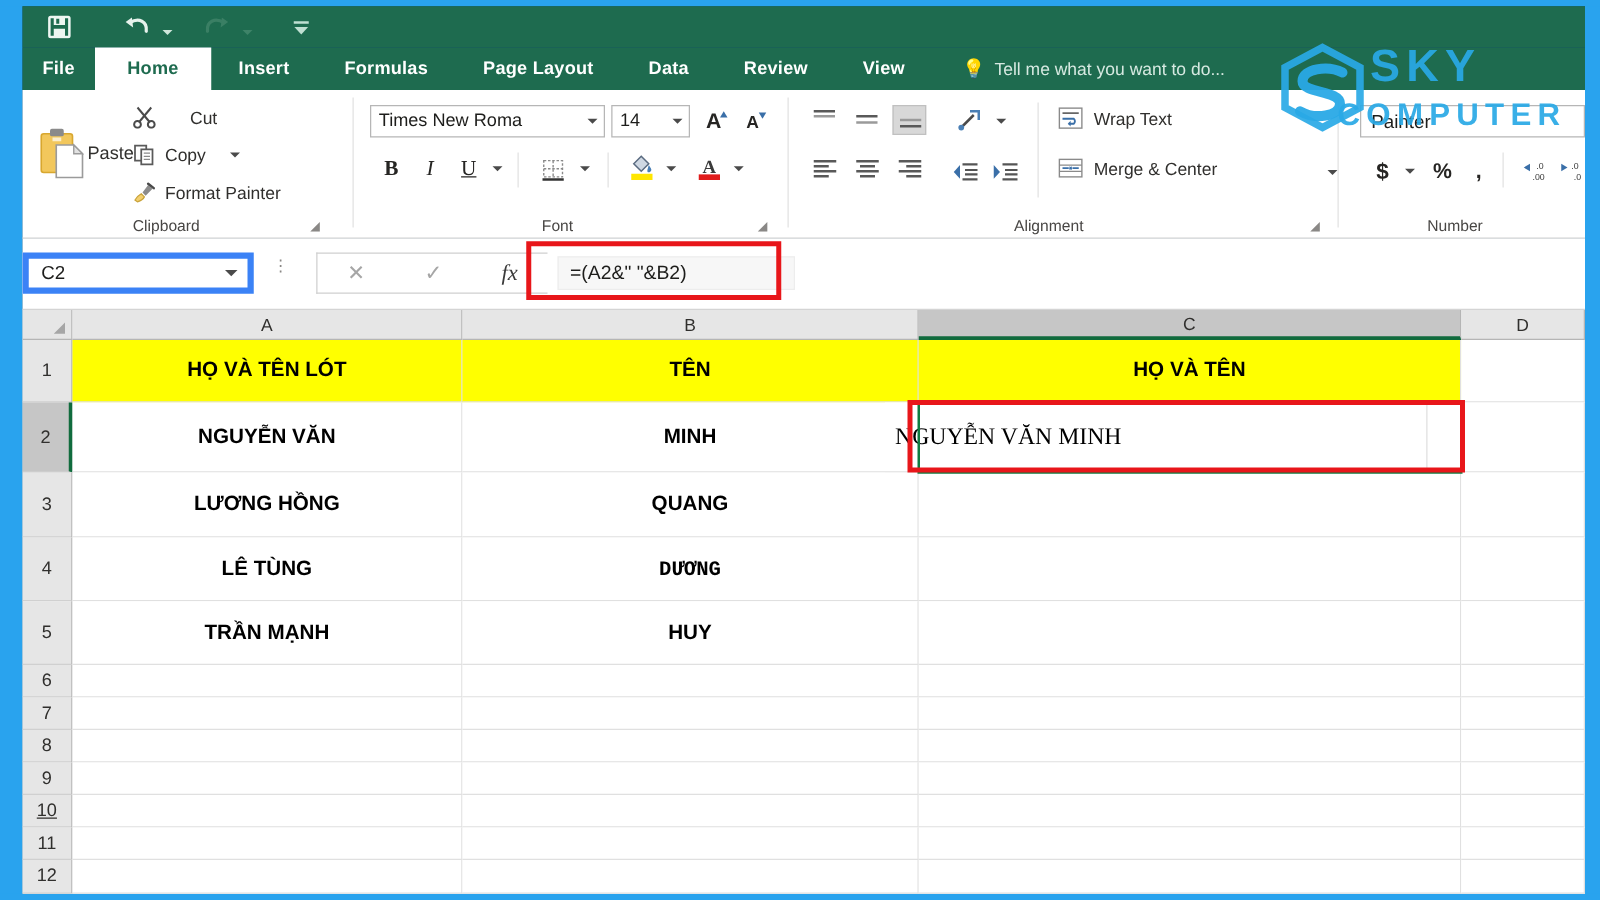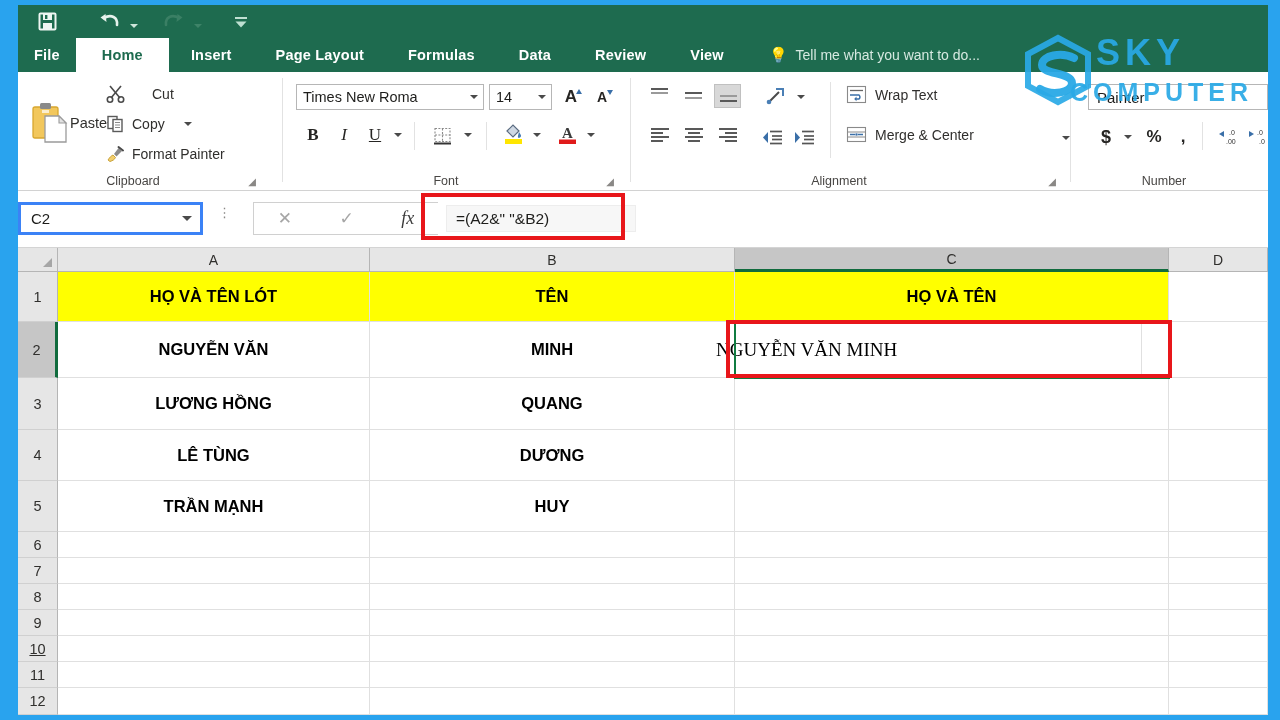--- a/index.html
+++ b/index.html
@@ -114,21 +114,21 @@
     display:flex; align-items:center; cursor:pointer;
   }
 
   
   .fbar {
     position:absolute; left:18px; top:191px; width:1250px; height:57px;
     background:#ffffff; border-bottom:1px solid #d4d4d4;
   }
   .namebox {
     position:absolute; left:0px; top:11px; width:185px; height:33px;
-    border:3px solid #3b82f6; background:#fff; display:flex; align-items:center;
+    border:5px solid #3b82f6; background:#fff; display:flex; align-items:center;
     cursor:pointer;
   }
   .namebox .nval { padding-left:10px; font-size:15px; color:#1d1d1b; flex:1; }
   .namebox .narrow { width:26px; display:flex; align-items:center; justify-content:center; }
   .fgrip { position:absolute; left:200px; top:18px; font-size:13px; color:#8a8886; letter-spacing:1px; line-height:7px; }
   .fbtns { position:absolute; left:235px; top:11px; width:185px; height:33px; border:1px solid #d0d0d0; border-right:none; background:#fff;
            display:flex; align-items:center; justify-content:space-around; }
   .fbtn { font-size:17px; color:#a6a6a6; cursor:pointer; }
   .fbtn.fx { font-style:italic; color:#3b3b3b; font-family:"Liberation Serif", serif; font-size:18px; }
   .finput {
@@ -246,22 +246,22 @@
         </svg>
       </div>
     </div>
   </div>
 
   <div class="tabstrip">
     <div class="tabs">
       <div class="tab">File</div>
       <div class="tab active" style="padding:0 26px;">Home</div>
       <div class="tab" style="padding:0 22px;">Insert</div>
+      <div class="tab" style="padding:0 22px;">Formulas</div>
       <div class="tab" style="padding:0 22px;">Page Layout</div>
-      <div class="tab" style="padding:0 22px;">Formulas</div>
       <div class="tab" style="padding:0 22px;">Data</div>
       <div class="tab" style="padding:0 22px;">Review</div>
       <div class="tab" style="padding:0 22px;">View</div>
       <div class="tellme">
         <span class="bulb">💡</span>
         <span>Tell me what you want to do...</span>
       </div>
     </div>
   </div>
 
@@ -574,21 +574,21 @@
     <div class="cell body" style="left:352px; top:74px; width:365px; height:56px;">MINH</div>
     <div class="cell result" style="left:690px; top:74px; width:434px; height:56px;">NGUYỄN VĂN  MINH</div>
     <div class="cell body" style="left:1151px; top:74px; width:99px; height:56px;"></div>
 
     <div class="cell body" style="left:40px;  top:130px; width:312px; height:52px;">LƯƠNG HỒNG</div>
     <div class="cell body" style="left:352px; top:130px; width:365px; height:52px;">QUANG</div>
     <div class="cell body" style="left:717px; top:130px; width:434px; height:52px;"></div>
     <div class="cell body" style="left:1151px; top:130px; width:99px; height:52px;"></div>
 
     <div class="cell body" style="left:40px;  top:182px; width:312px; height:51px;">LÊ TÙNG</div>
-    <div class="cell body" style="left:352px; top:182px; width:365px; height:51px;">DƯƠNG</div>
+    <div class="cell body" style="left:352px; top:182px; width:365px; height:51px;font-family:Liberation Mono, monospace;">DƯƠNG</div>
     <div class="cell body" style="left:717px; top:182px; width:434px; height:51px;"></div>
     <div class="cell body" style="left:1151px; top:182px; width:99px; height:51px;"></div>
 
     <div class="cell body" style="left:40px;  top:233px; width:312px; height:51px;">TRẦN MẠNH</div>
     <div class="cell body" style="left:352px; top:233px; width:365px; height:51px;">HUY</div>
     <div class="cell body" style="left:717px; top:233px; width:434px; height:51px;"></div>
     <div class="cell body" style="left:1151px; top:233px; width:99px; height:51px;"></div>
 
     <div class="cell body" style="left:40px;  top:284px; width:312px; height:26px;"></div>
     <div class="cell body" style="left:352px; top:284px; width:365px; height:26px;"></div>

